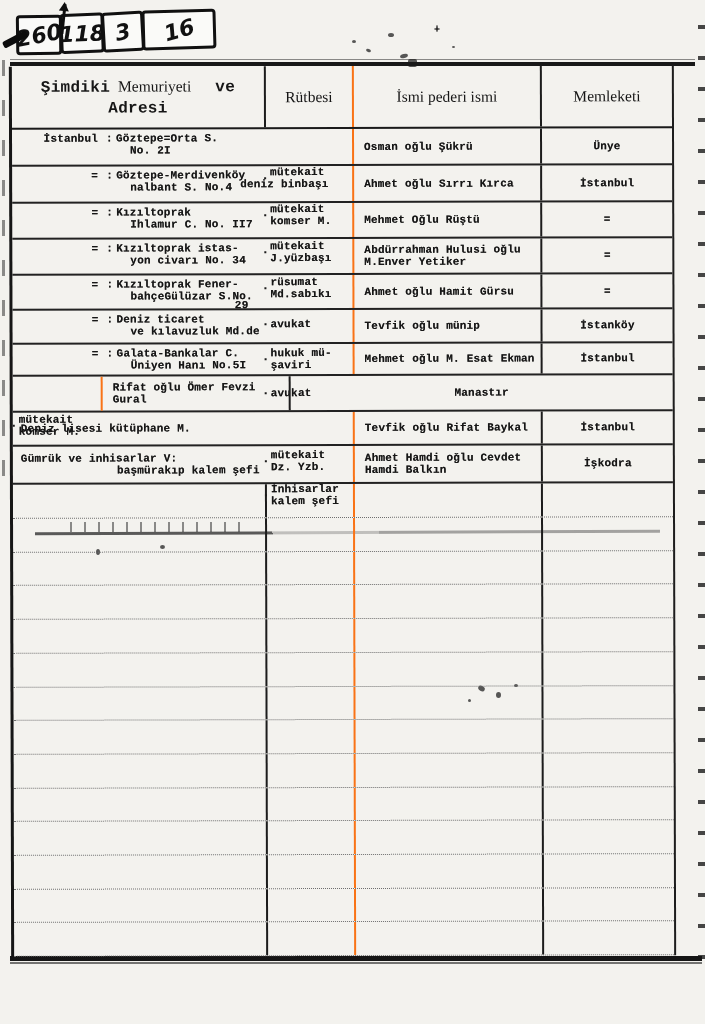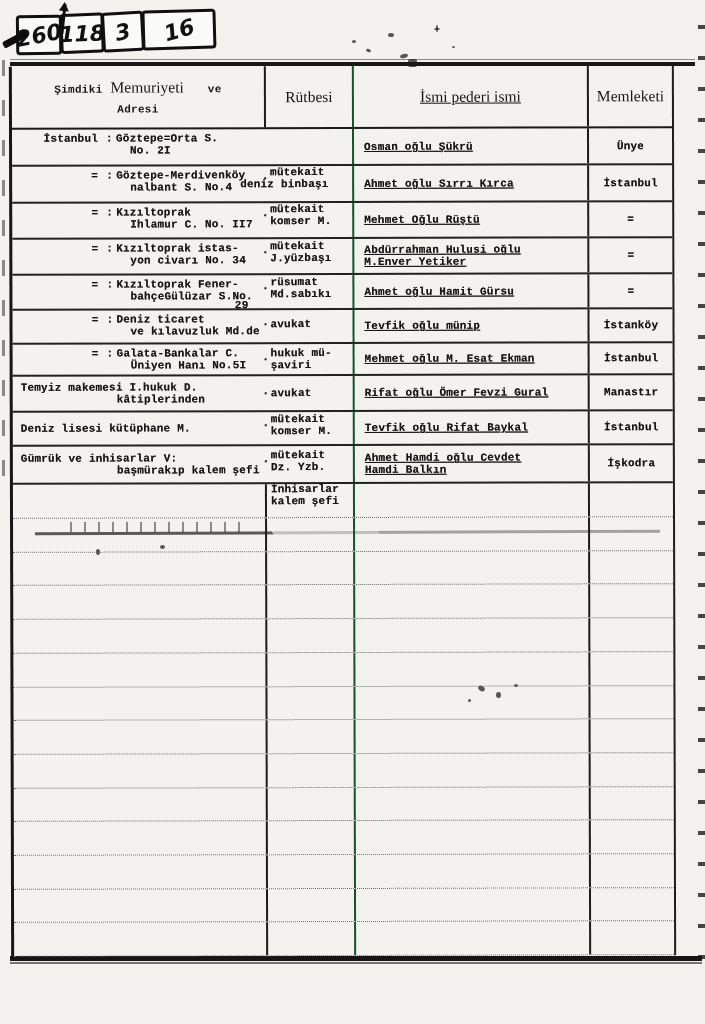--- a/index.html
+++ b/index.html
@@ -72,31 +72,31 @@
     position:absolute;left:10px;top:66px;width:665px;height:890px;
     border-left:3px solid #161616;border-right:2px solid #1d1d1d;
     box-sizing:border-box;display:flex;flex-direction:column;
     transform:rotate(-.15deg);
     color:#161616;
   }
   .row{display:flex;box-sizing:border-box;}
   .cell{box-sizing:border-box;overflow:visible;}
   .w1{width:252px;}
   .w2{width:88px;border-left:2px solid #1c1c1c;}
-  .w3{width:235px;border-left:2px solid #14532d;text-decoration:underline;}
+  .w3{width:188px;border-left:2px solid #f97316;}
   .w4{flex:1;border-left:2px solid #1c1c1c;}
 
   
   .hdr{height:64px;border-bottom:2px solid #1a1a1a;
        font-family:"Liberation Serif",serif;font-size:15.5px;}
   .hdr .cell{display:flex;align-items:center;justify-content:center;text-align:center;}
   .hdr .c1h{flex-direction:column;justify-content:center;gap:2px;}
   .hdr .l1{display:flex;align-items:baseline;gap:8px;}
   .typed{font-family:"Liberation Mono",monospace;font-weight:700;font-size:11.5px;letter-spacing:.3px;}
-  .hdr .typed{font-size:11px;}
+  .hdr .typed{font-size:16px;}
   .hdr .ve{margin-left:16px;}
 
   
   .data-row{border-bottom:2px solid #222;
     font-family:"Liberation Mono",monospace;font-weight:700;font-size:11px;letter-spacing:.2px;
     text-shadow:0 0 .5px rgba(10,10,10,.65);}
   .data-row .cell{display:flex;flex-direction:column;justify-content:center;padding:1px 0;}
   .c1-split{flex-direction:row !important;align-items:flex-start;justify-content:flex-start !important;padding-top:3px !important;}
   .pfx{width:86px;text-align:right;padding-right:8px;flex:none;}
   .colon{width:10px;flex:none;}
@@ -307,24 +307,20 @@
             <div class="rk1">avukat</div>
           </div>
           <div class="cell w3 name">
             <div class="nm">Mehmet oğlu M. Esat Ekman</div>
           </div>
           <div class="cell w4 home">
             <div class="hm">İstanbul</div>
           </div>
         </div>
         <div class="row data-row" style="height: 36px;">
-          <div class="cell w1 c1-full">
-            <div class="ln1">Temyiz makemesi I.hukuk D.</div>
-            <div class="ln2">kâtiplerinden</div>
-          </div>
           <div class="cell w2 rank">
             <div class="rk1">mütekait</div>
             <div class="rk2">komser M.</div>
           </div>
           <div class="cell w3 name">
             <div class="nm">Rifat oğlu Ömer Fevzi Gural</div>
           </div>
           <div class="cell w4 home">
             <div class="hm">Manastır</div>
           </div>

